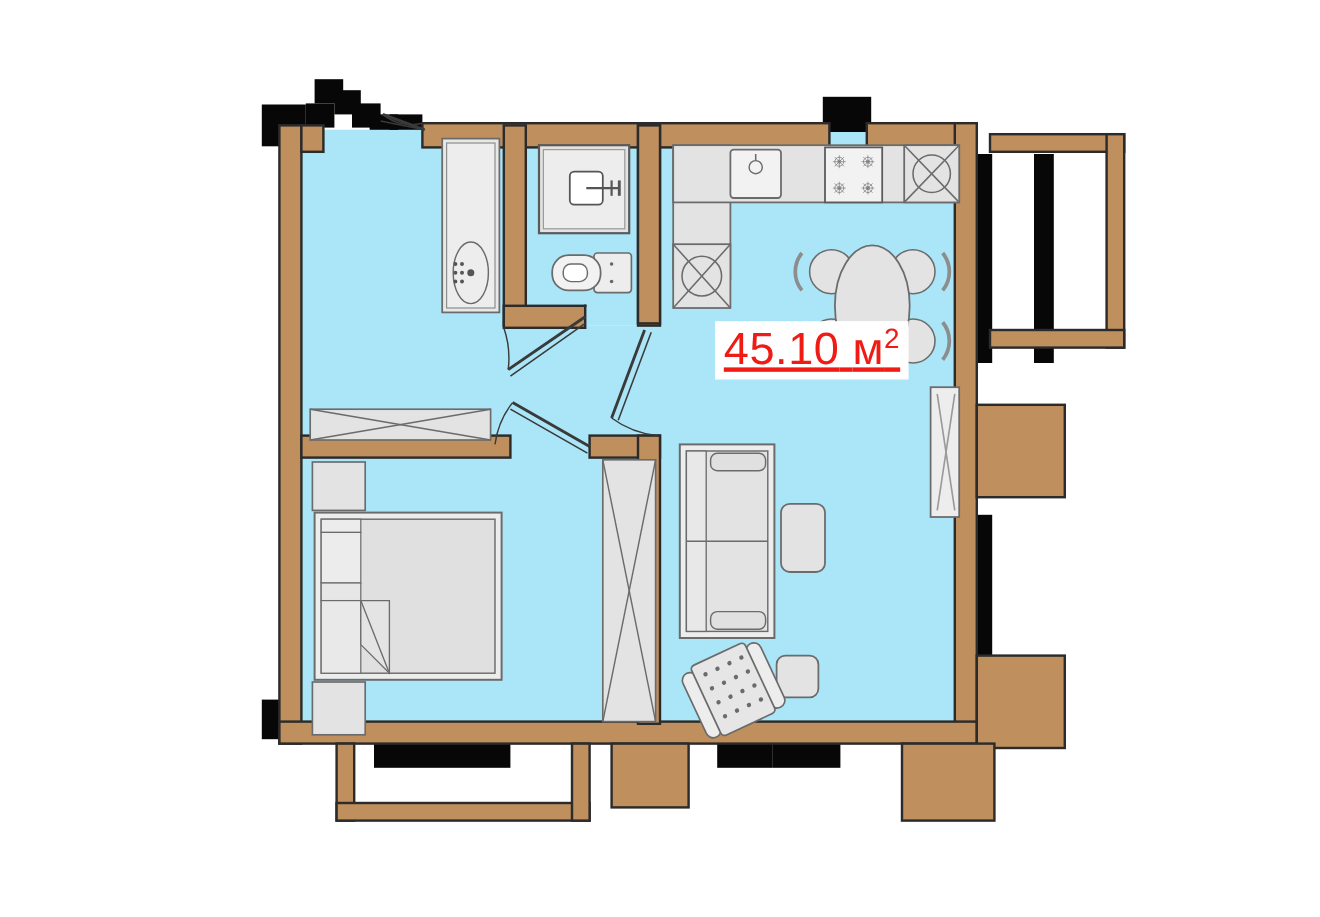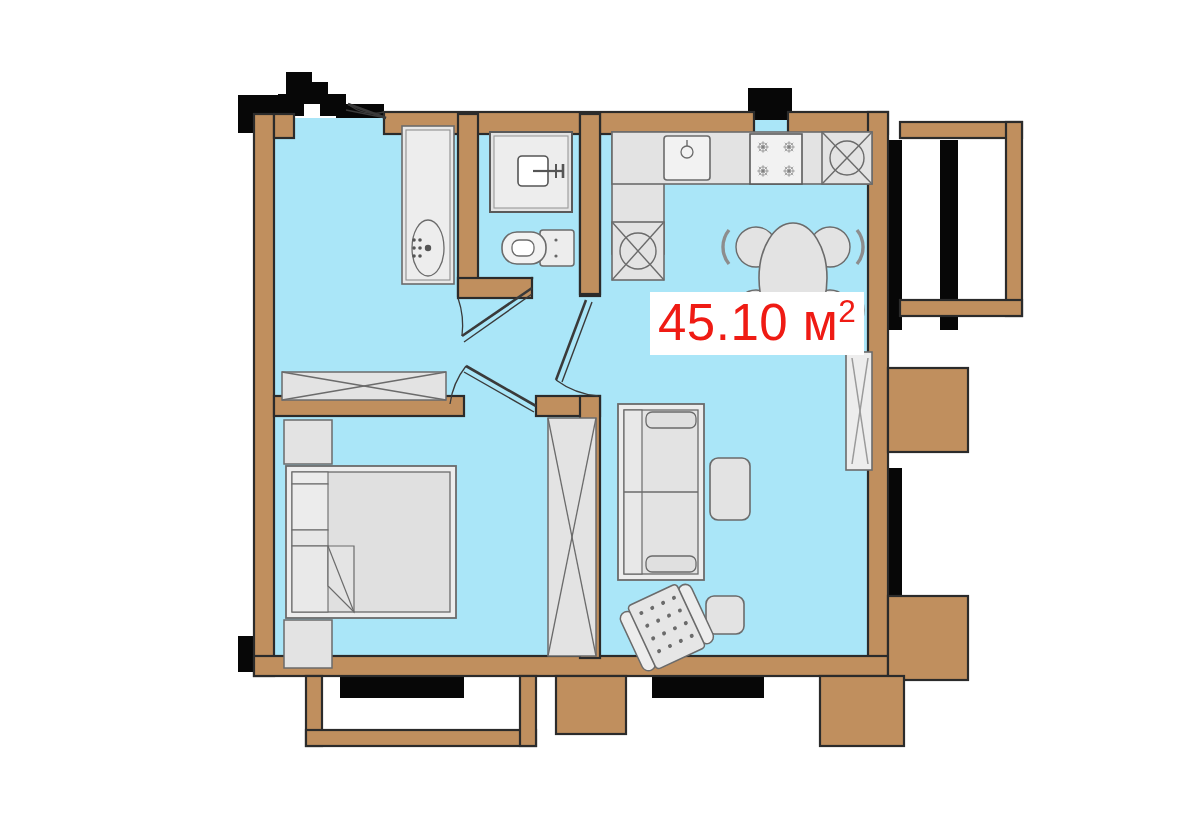--- a/index.html
+++ b/index.html
@@ -5,26 +5,27 @@
   html,body{margin:0;padding:0;background:#ffffff;}
   body{width:1200px;height:834px;overflow:hidden;font-family:"Liberation Sans",sans-serif;}
   #plan-root{position:relative;width:1200px;height:834px;background:#ffffff;}
   #floorplan-svg{position:absolute;left:0;top:0;}
   #area-badge{
     position:absolute;
     left:650px;top:292px;
     background:#ffffff;
     color:#ef1b14;
     font-family:"Liberation Sans",sans-serif;
-    font-size:51px;
+    font-size:41px;
     font-weight:400;
     letter-spacing:0.5px;
     line-height:1;
     padding:5px 8px 7px 8px;
     white-space:nowrap;
+    text-decoration:underline;
   }
   #area-badge sup{font-size:0.62em;vertical-align:super;line-height:0;}
 </style>
 </head>
 <body>
 
 <div id="plan-root">
 
   <svg id="floorplan-svg" width="1200" height="834" viewBox="0 0 1200 834" xmlns="http://www.w3.org/2000/svg">
 

